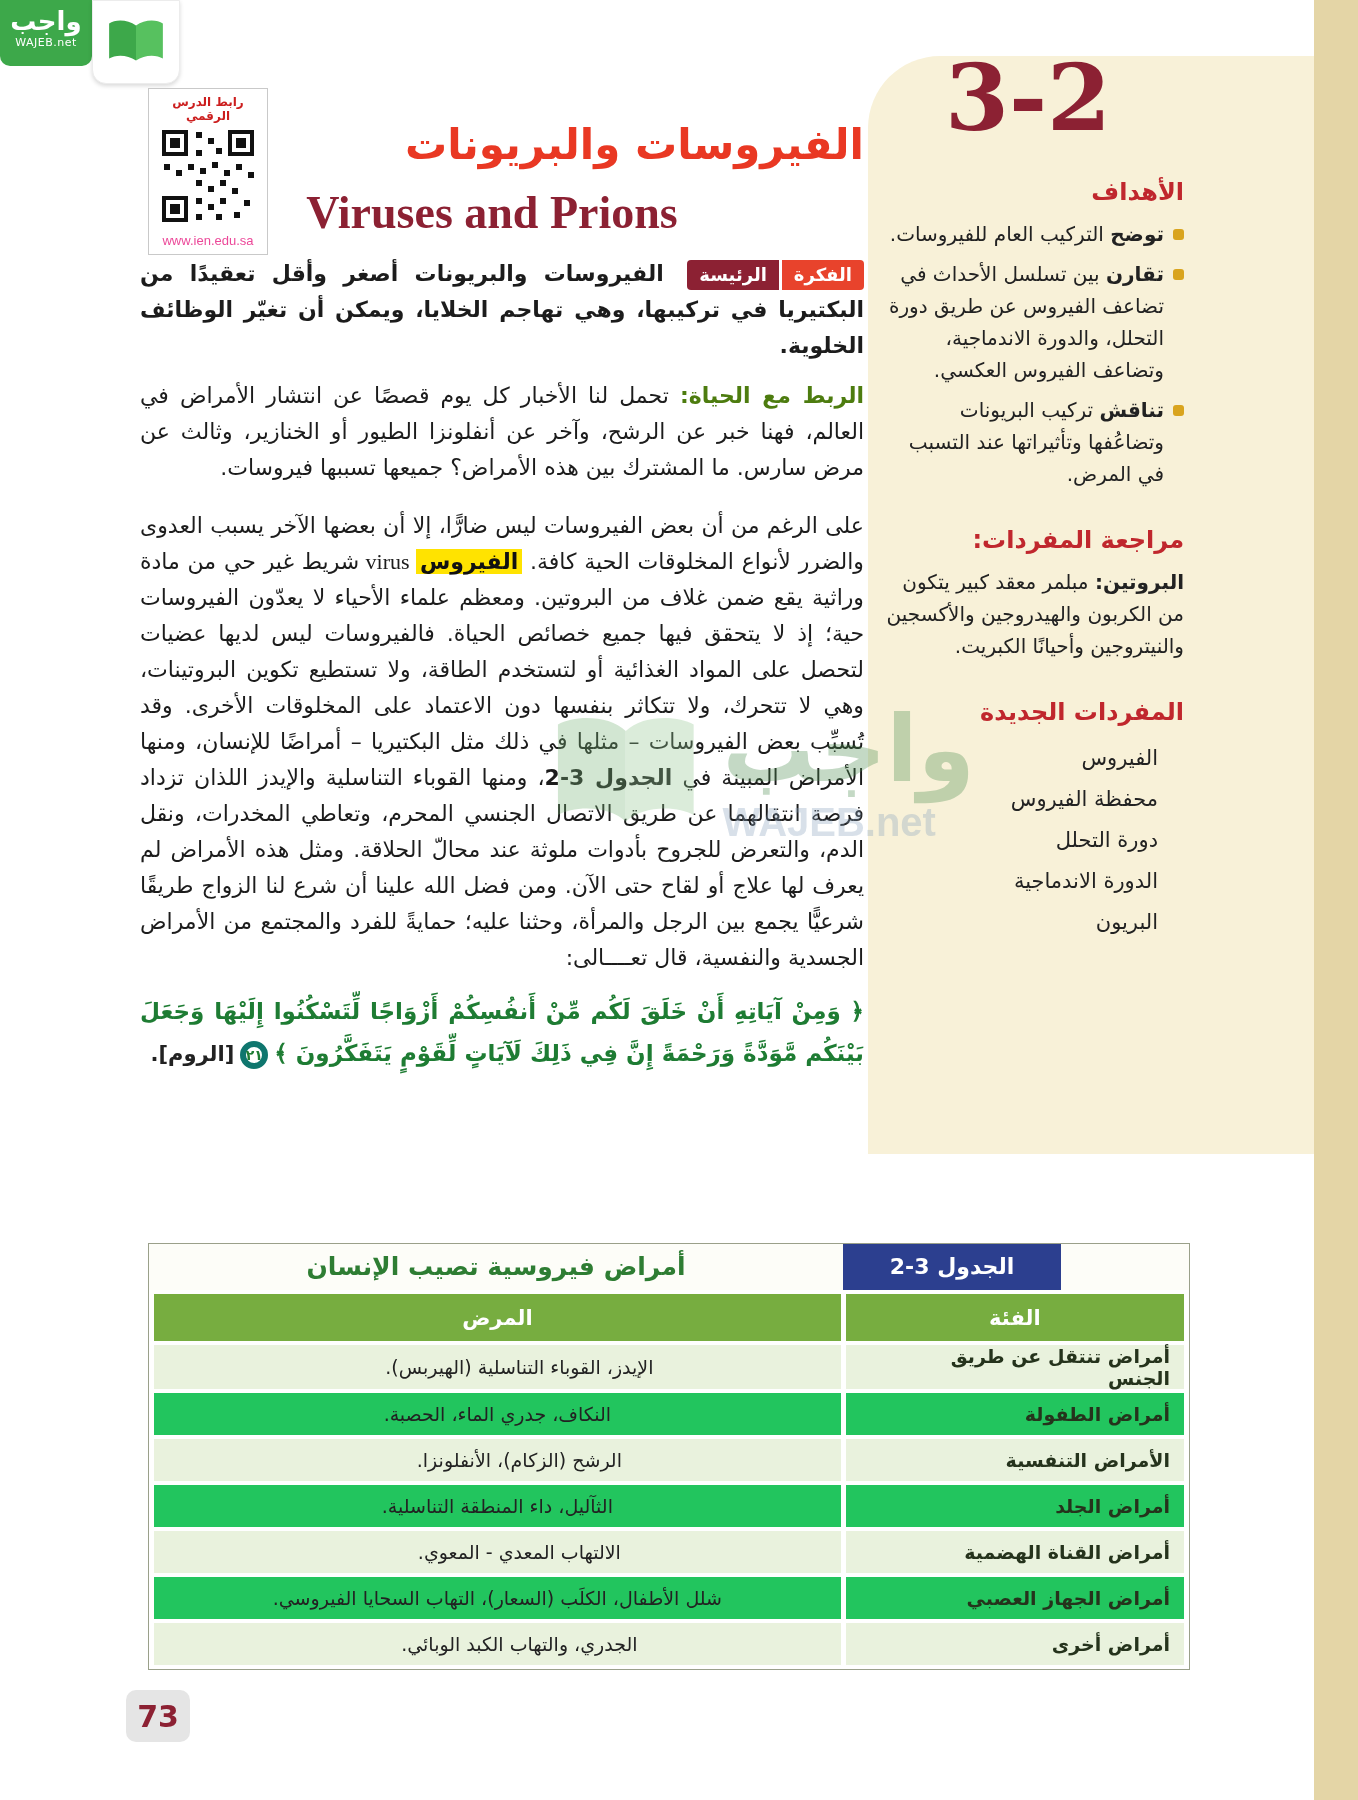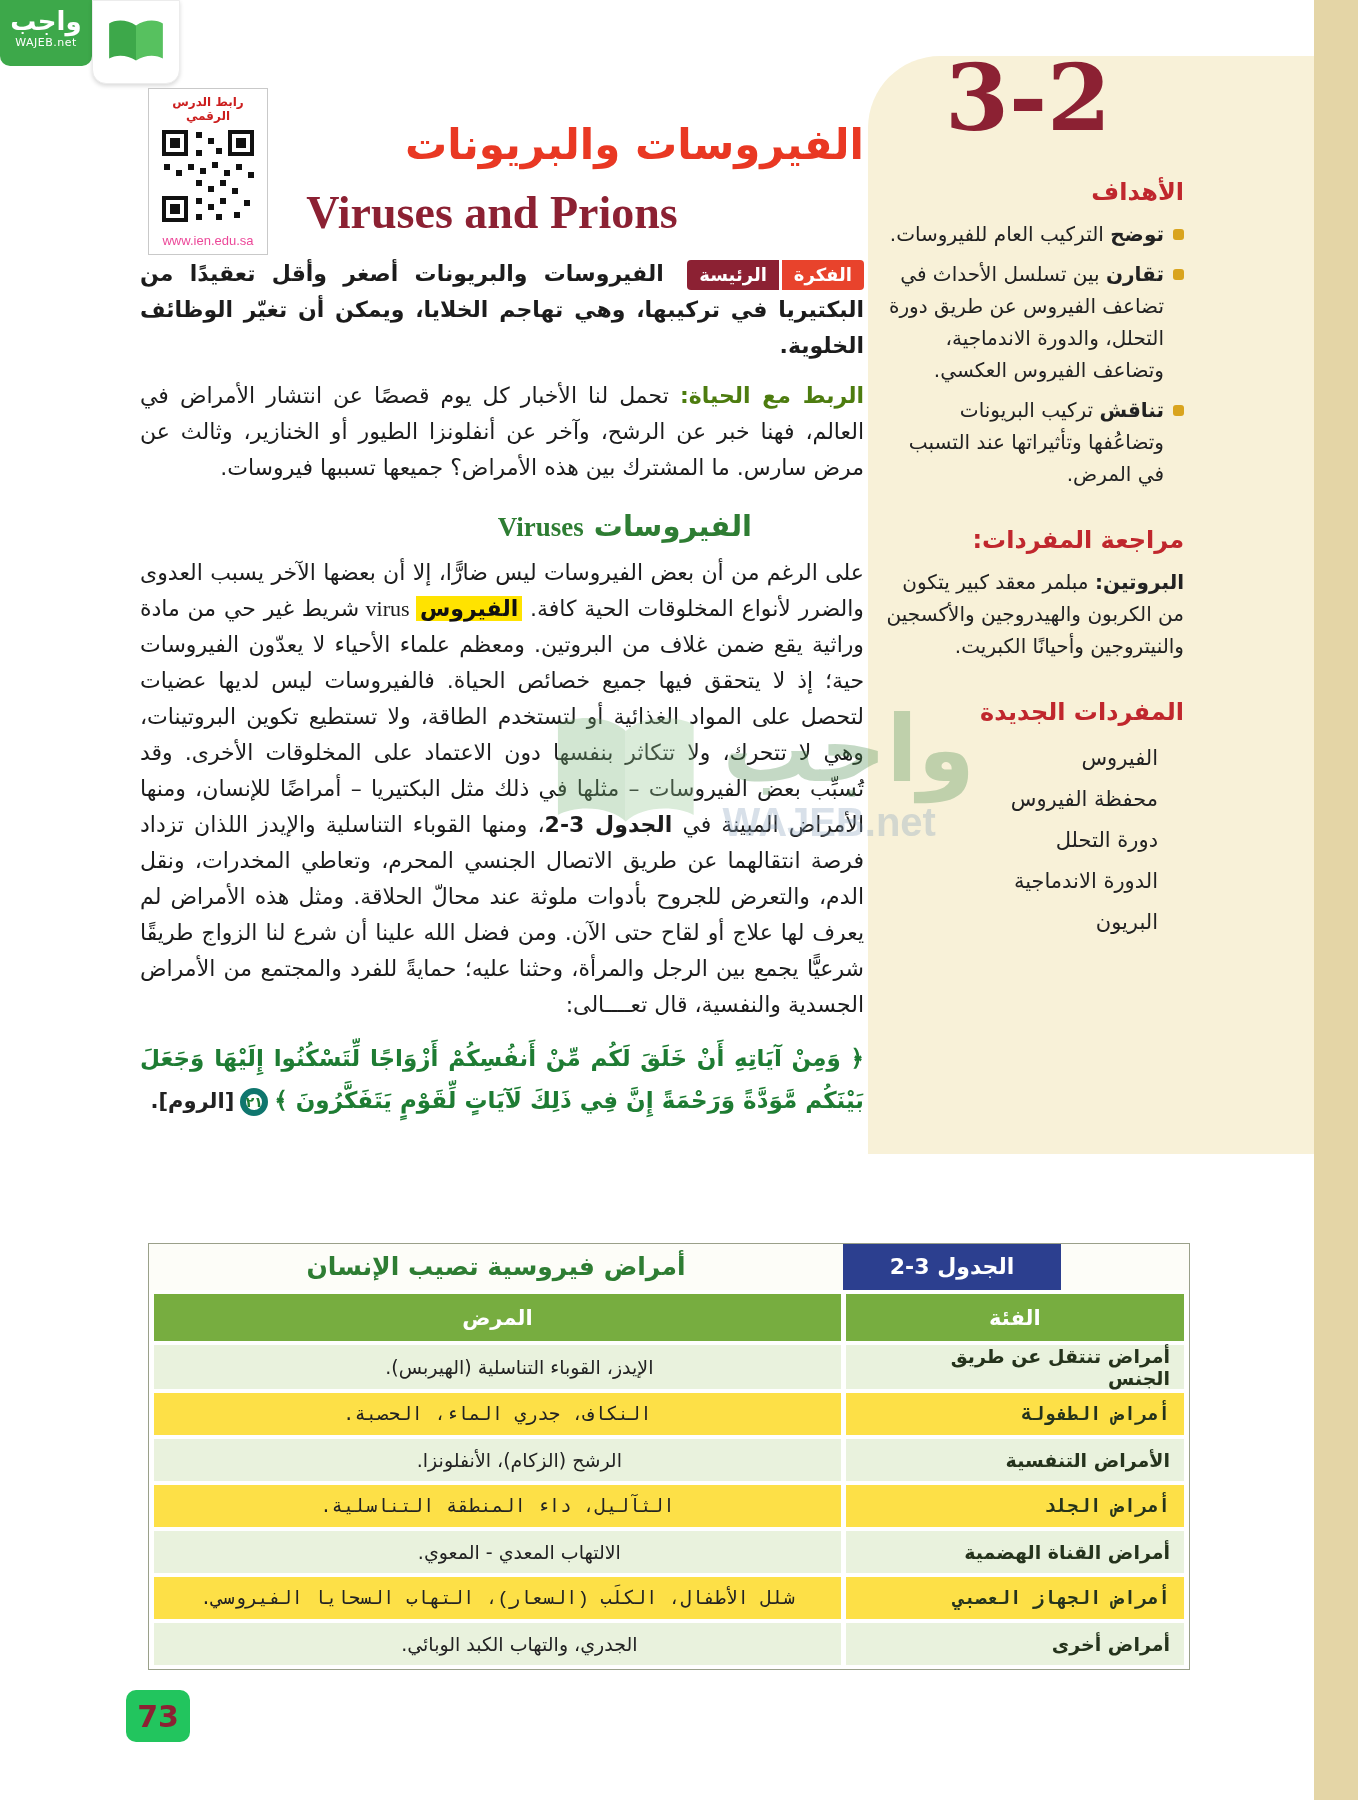--- a/index.html
+++ b/index.html
@@ -96,25 +96,25 @@
   .t-label { position:absolute; right:128px; top:0; width:218px; height:46px; line-height:46px;
              background:#2c3f8f; color:#fff; text-align:center; font-size:22px; font-weight:bold;
              direction:rtl; }
   table { width:100%; border-collapse:separate; border-spacing:5px 4px; direction:rtl; }
   th { background:#77ad40; color:#fff; font-size:21px; font-weight:bold; height:47px; }
   .th-cat { width:33%; }
   td { height:42px; font-size:19px; }
   td.cat { font-weight:bold; color:#25331c; text-align:right; padding-right:14px; }
   td.dis { text-align:center; color:#222; }
   tr.row-green td { background:#e9f2dd;padding-left:44px; }
-  tr.row-white td { background:#fde047;font-family:Liberation Mono, monospace; }
+  tr.row-white td { background:#22c55e; }
 
   
   .page-num { position:absolute; left:126px; top:1690px; width:64px; height:52px;
-              background:#22c55e; border-radius:10px; color:#8c2133; font-size:30px;
+              background:#e5e5e5; border-radius:10px; color:#8c2133; font-size:30px;
               font-weight:bold; display:flex; align-items:center; justify-content:center; }
 </style>
 </head>
 <body>
 
 <div class="right-strip"></div>
 <div class="sidebar-bg"></div>
 
 <div class="logo">
   <div class="logo-green">
@@ -185,24 +185,20 @@
       <span class="mi-l1">الفكرة</span>
       <span class="mi-l2">الرئيسة</span>
     </span>
     <b class="mi-text">الفيروسات والبريونات أصغر وأقل تعقيدًا من البكتيريا في تركيبها، وهي تهاجم الخلايا، ويمكن أن تغيّر الوظائف الخلوية.</b>
   </p>
 
   <p class="life-link">
     <b class="ll-label">الربط مع الحياة:</b><span> تحمل لنا الأخبار كل يوم قصصًا عن انتشار الأمراض في العالم، فهنا خبر عن الرشح، وآخر عن أنفلونزا الطيور أو الخنازير، وثالث عن مرض سارس. ما المشترك بين هذه الأمراض؟ جميعها تسببها فيروسات.</span>
   </p>
 
-  <h3 class="viruses-heading">
-    <span>الفيروسات</span>
-    <span class="en">Viruses</span>
-  </h3>
 
   <p class="body-text"><span>على الرغم من أن بعض الفيروسات ليس ضارًّا، إلا أن بعضها الآخر يسبب العدوى والضرر لأنواع المخلوقات الحية كافة. </span><mark class="hl">الفيروس</mark><span class="latin"> virus </span><span>شريط غير حي من مادة وراثية يقع ضمن غلاف من البروتين. ومعظم علماء الأحياء لا يعدّون الفيروسات حية؛ إذ لا يتحقق فيها جميع خصائص الحياة. فالفيروسات ليس لديها عضيات لتحصل على المواد الغذائية أو لتستخدم الطاقة، ولا تستطيع تكوين البروتينات، وهي لا تتحرك، ولا تتكاثر بنفسها دون الاعتماد على المخلوقات الأخرى. وقد تُسبِّب بعض الفيروسات – مثلها في ذلك مثل البكتيريا – أمراضًا للإنسان، ومنها الأمراض المبينة في </span><b>الجدول 3-2</b><span>، ومنها القوباء التناسلية والإيدز اللذان تزداد فرصة انتقالهما عن طريق الاتصال الجنسي المحرم، وتعاطي المخدرات، ونقل الدم، والتعرض للجروح بأدوات ملوثة عند محالّ الحلاقة. ومثل هذه الأمراض لم يعرف لها علاج أو لقاح حتى الآن. ومن فضل الله علينا أن شرع لنا الزواج طريقًا شرعيًّا يجمع بين الرجل والمرأة، وحثنا عليه؛ حمايةً للفرد والمجتمع من الأمراض الجسدية والنفسية، قال تعــــالى:</span></p>
 
   <p class="verse">
     <span>﴿ وَمِنْ آيَاتِهِ أَنْ خَلَقَ لَكُم مِّنْ أَنفُسِكُمْ أَزْوَاجًا لِّتَسْكُنُوا إِلَيْهَا وَجَعَلَ بَيْنَكُم مَّوَدَّةً وَرَحْمَةً إِنَّ فِي ذَلِكَ لَآيَاتٍ لِّقَوْمٍ يَتَفَكَّرُونَ ﴾</span><span class="ayah-circle">٢١</span><span class="verse-source">[الروم].</span>
   </p>
 </div>
 
 <div class="sidebar-col">
   <div class="sb-heading">الأهداف</div>

